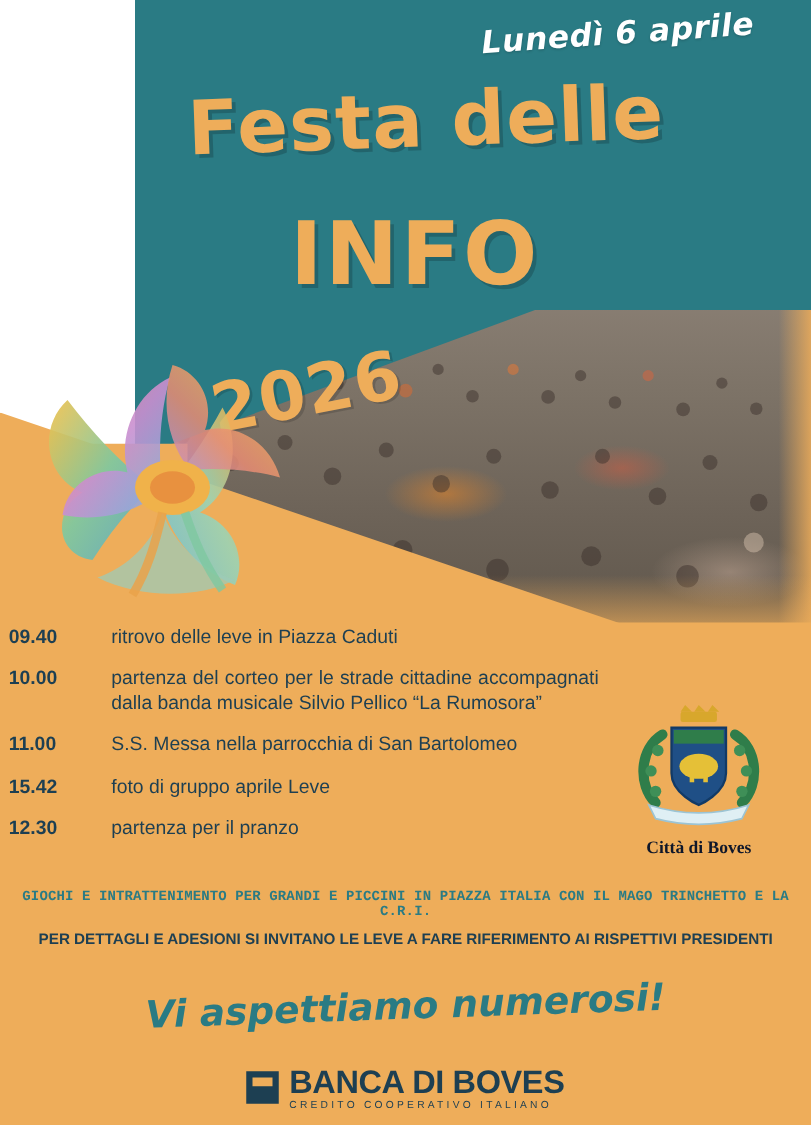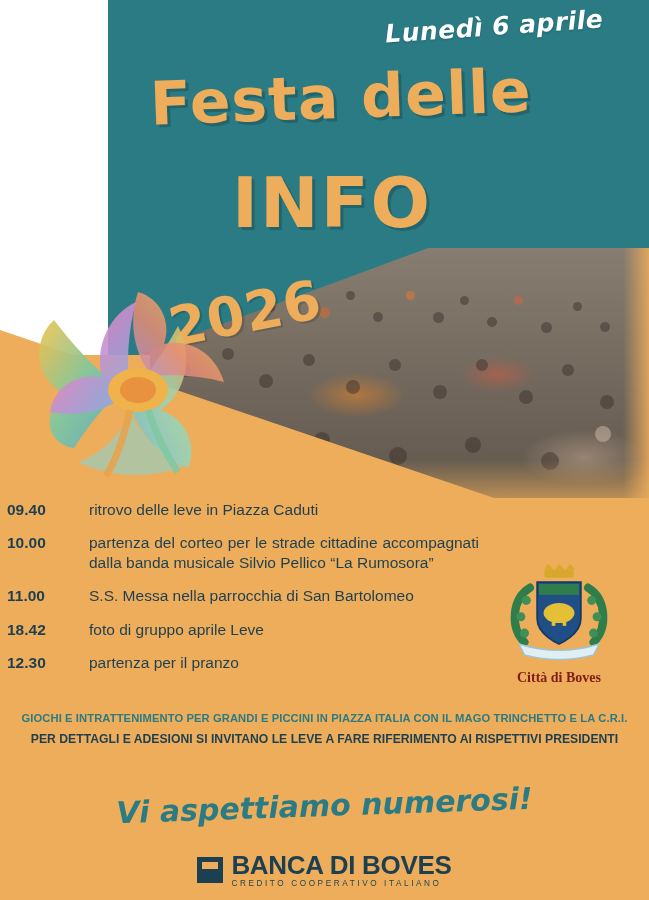--- a/index.html
+++ b/index.html
@@ -232,21 +232,21 @@
   
   .crest {
     position: absolute;
     right: 28px;
     top: 564px;
     width: 124px;
     z-index: 8;
     text-align: center;
   }
   .crest-caption {
-    color: #7f1d1d;
+    color: #0f172a;
     font-family: "Liberation Serif", serif;
     font-weight: bold;
     font-size: 14px;
     margin-top: 2px;
   }
 
   
   .notes {
     position: absolute;
     left: 0;
@@ -254,20 +254,21 @@
     width: 649px;
     z-index: 8;
     text-align: center;
   }
   .note1 {
     color: #2a7b84;
     font-weight: bold;
     font-size: 11.2px;
     letter-spacing: 0.1px;
     margin-bottom: 8px;
+    font-family: Liberation Mono, monospace;
   }
   .note2 {
     color: #1d3f52;
     font-weight: bold;
     font-size: 12.2px;
     margin-bottom: 9px;
   }
   .note3 {
     color: #2a7b84;
     font-weight: bold;
@@ -465,21 +466,21 @@
     </div>
     <div class="prow">
       <div class="ptime">10.00</div>
       <div class="pdesc">partenza del corteo per le strade cittadine accompagnati dalla banda musicale Silvio Pellico “La Rumosora”</div>
     </div>
     <div class="prow">
       <div class="ptime">11.00</div>
       <div class="pdesc">S.S. Messa nella parrocchia di San Bartolomeo</div>
     </div>
     <div class="prow">
-      <div class="ptime">18.42</div>
+      <div class="ptime">15.42</div>
       <div class="pdesc">foto di gruppo aprile Leve</div>
     </div>
     <div class="prow">
       <div class="ptime">12.30</div>
       <div class="pdesc">partenza per il pranzo</div>
     </div>
   </div>
 
   <div class="crest">
     <svg viewBox="0 0 124 110" width="124" height="100">

